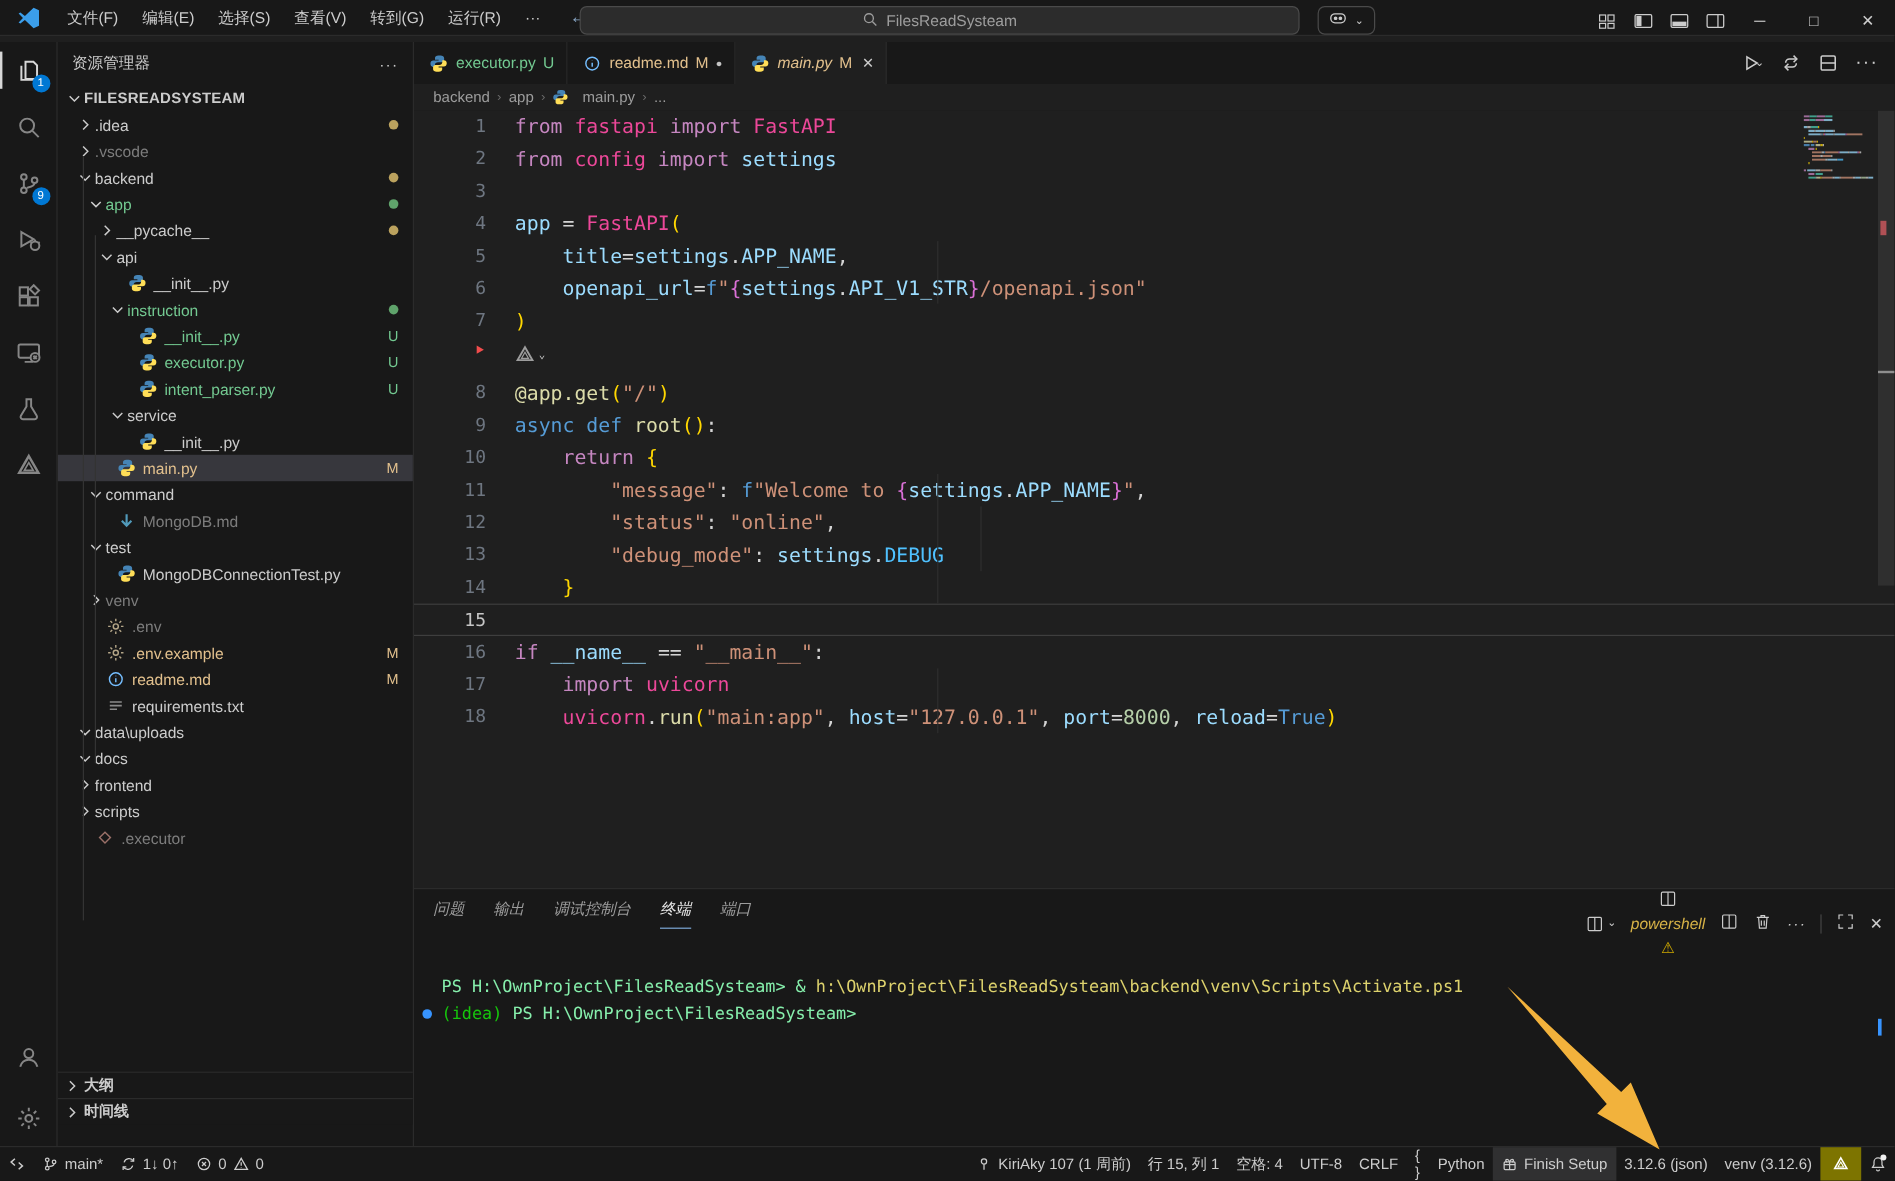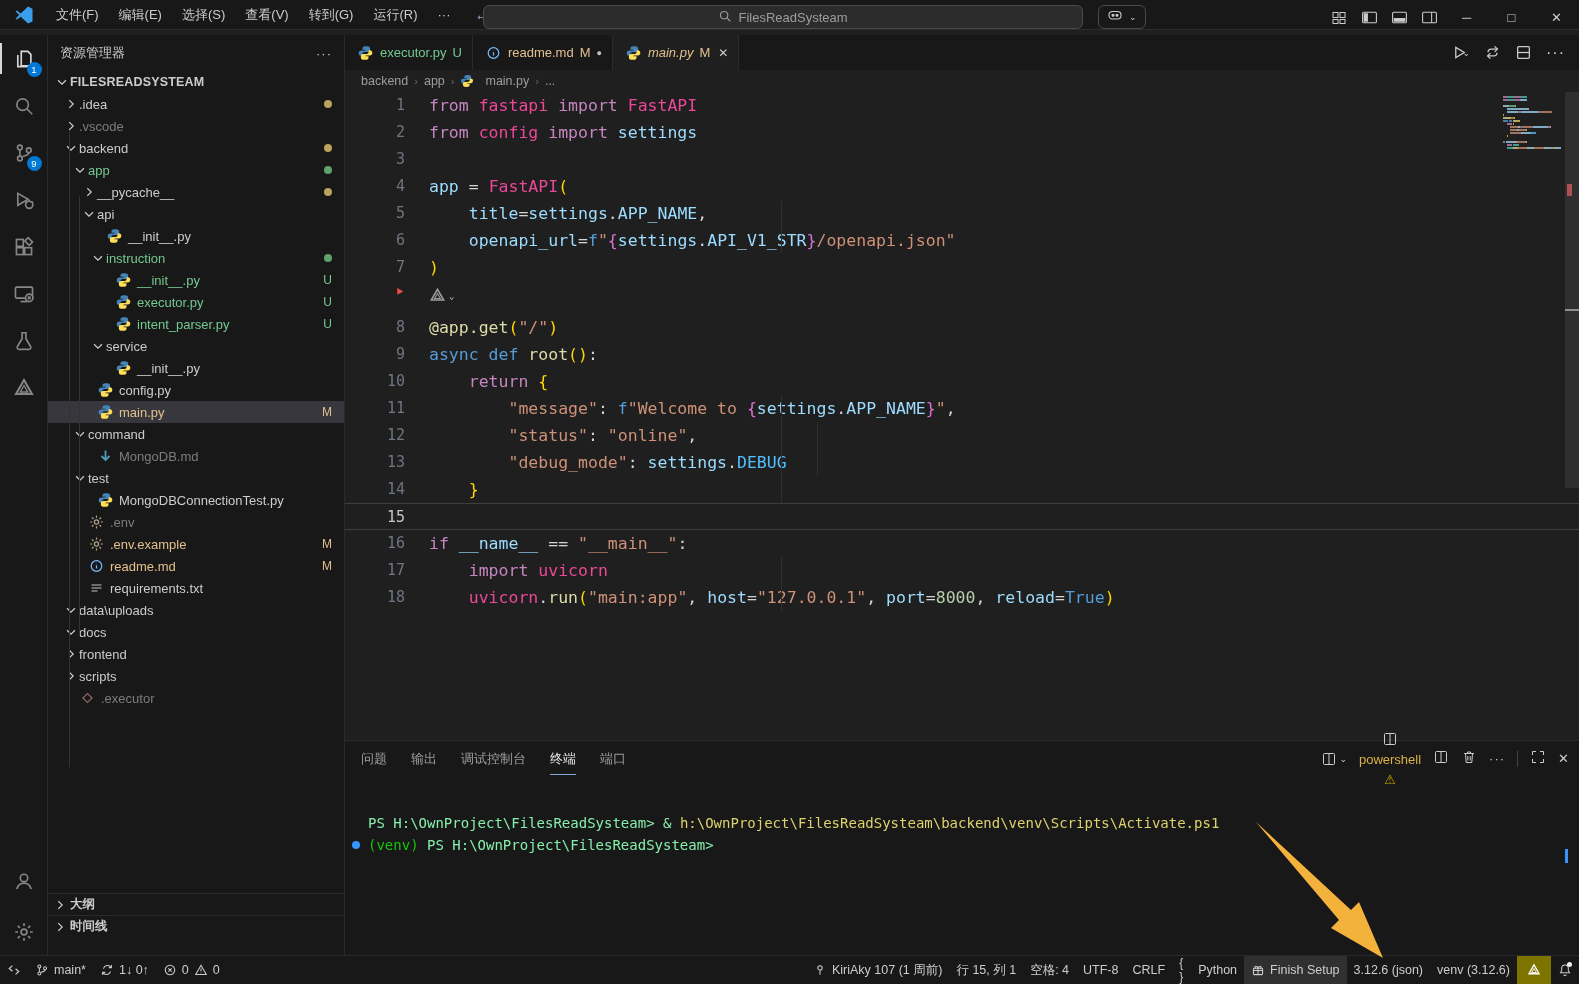--- a/index.html
+++ b/index.html
@@ -76,21 +76,21 @@
 
   .minimap { position:absolute; right:18px; top:4px; width:58px; }
   .mrow { height:2px; margin-bottom:1px; white-space:nowrap; overflow:hidden; }
   .mrow i { display:inline-block; height:2px; vertical-align:top; }
   .sbv { position:absolute; right:0; top:0; width:14px; height:396px; background:rgba(121,121,121,0.18); }
   .sb-red { position:absolute; right:7px; top:92px; width:5px; height:12px; background:#b05055; }
   .sb-cur { position:absolute; right:0; top:217px; width:14px; height:2px; background:#8f8f8f; }
 
   
   .panel { position:absolute; left:0; right:0; bottom:0; height:215px; background:#181818; border-top:1px solid #2b2b2b; font-size:13px; }
-  .panel-head { height:35px; display:flex; align-items:center; padding:0 10px 0 16px; }
+  .panel-head { height:35px; display:flex; align-items:flex-start; padding:0 10px 0 16px;font-style:italic; }
   .ptab { margin-right:24px; color:#9d9d9d; padding:8px 0 6px; }
   .ptab.active { color:#e7e7e7; border-bottom:1px solid #7da9d6; }
   .panel-tools { margin-left:auto; display:flex; align-items:center; gap:12px; color:#cccccc; }
   .panel-tools svg { width:16px; height:16px; }
   .ps-item { display:flex; align-items:center; gap:5px; color:#d8b347;flex-direction:column; }
   .ps-item .warn { color:#cca700; font-size:13px; }
   .pt-div { width:1px; height:16px; background:#444; }
   .term { position:absolute; left:0; right:0; top:35px; bottom:0; font-family:"DejaVu Sans Mono","Liberation Mono",monospace; font-size:14px; }
   .tline { position:relative; padding-left:23px; line-height:22px; white-space:pre; }
   .tline .tdot { position:absolute; left:7px; top:7px; width:8px; height:8px; border-radius:50%; background:#3794ff; }
@@ -408,75 +408,73 @@
         <div class="trow" style="padding-left:51px">
     <span class="tchev"></span>
           <span class="ficon">
             <svg viewBox="0 0 16 16" width="100%" height="100%">
               <path fill="#4584b6" d="M7.9 1.2c-1.9 0-2.9.8-2.9 2.1v1.5h3v.7H3.6c-1.4 0-2.4 1-2.4 2.7 0 1.8 1 2.6 2.4 2.6h1.3V9.1c0-1.4 1.2-2.2 2.5-2.2h3.3c1.1 0 1.9-.9 1.9-2V3.3c0-1.3-1.3-2.1-2.9-2.1z"></path>
               <path fill="#ffde57" d="M8.1 14.8c1.9 0 2.9-.8 2.9-2.1v-1.5H8v-.7h4.4c1.4 0 2.4-1 2.4-2.7 0-1.8-1-2.6-2.4-2.6h-1.3v1.7c0 1.4-1.2 2.2-2.5 2.2H5.3c-1.1 0-1.9.9-1.9 2v1.6c0 1.3 1.3 2.1 2.9 2.1z"></path>
             </svg>
           </span>
           <span class="tlabel c-def">__init__.py</span>
         </div>
-        <div class="trow" style="padding-left:33px">
+        <div class="trow sel" style="padding-left:33px">
     <span class="tchev"></span>
           <span class="ficon">
             <svg viewBox="0 0 16 16" width="100%" height="100%">
               <path fill="#4584b6" d="M7.9 1.2c-1.9 0-2.9.8-2.9 2.1v1.5h3v.7H3.6c-1.4 0-2.4 1-2.4 2.7 0 1.8 1 2.6 2.4 2.6h1.3V9.1c0-1.4 1.2-2.2 2.5-2.2h3.3c1.1 0 1.9-.9 1.9-2V3.3c0-1.3-1.3-2.1-2.9-2.1z"></path>
               <path fill="#ffde57" d="M8.1 14.8c1.9 0 2.9-.8 2.9-2.1v-1.5H8v-.7h4.4c1.4 0 2.4-1 2.4-2.7 0-1.8-1-2.6-2.4-2.6h-1.3v1.7c0 1.4-1.2 2.2-2.5 2.2H5.3c-1.1 0-1.9.9-1.9 2v1.6c0 1.3 1.3 2.1 2.9 2.1z"></path>
             </svg>
           </span>
-          <span class="tlabel c-def">config.py</span>
-        </div>
-        <div class="trow sel" style="padding-left:33px">
+          <span class="tlabel c-yellow">main.py</span>
+          <span class="tbadge bM">M</span>
+        </div>
+        <div class="trow" style="padding-left:24px">
+    <span class="tchev">
+            <svg viewBox="0 0 16 16" fill="none" stroke="currentColor" stroke-width="1.4" width="100%" height="100%">
+              <path d="M3.5 6 8 10.5 12.5 6"></path>
+            </svg>
+          </span>
+          <span class="tlabel c-def">command</span>
+        </div>
+        <div class="trow" style="padding-left:33px">
+    <span class="tchev"></span>
+          <span class="ficon">
+            <svg viewBox="0 0 16 16" fill="none" stroke="#519aba" stroke-width="1.8" width="100%" height="100%">
+              <path d="M8 2.5v9M4 8l4 4 4-4"></path>
+            </svg>
+          </span>
+          <span class="tlabel c-grey">MongoDB.md</span>
+        </div>
+        <div class="trow" style="padding-left:24px">
+    <span class="tchev">
+            <svg viewBox="0 0 16 16" fill="none" stroke="currentColor" stroke-width="1.4" width="100%" height="100%">
+              <path d="M3.5 6 8 10.5 12.5 6"></path>
+            </svg>
+          </span>
+          <span class="tlabel c-def">test</span>
+        </div>
+        <div class="trow" style="padding-left:33px">
     <span class="tchev"></span>
           <span class="ficon">
             <svg viewBox="0 0 16 16" width="100%" height="100%">
               <path fill="#4584b6" d="M7.9 1.2c-1.9 0-2.9.8-2.9 2.1v1.5h3v.7H3.6c-1.4 0-2.4 1-2.4 2.7 0 1.8 1 2.6 2.4 2.6h1.3V9.1c0-1.4 1.2-2.2 2.5-2.2h3.3c1.1 0 1.9-.9 1.9-2V3.3c0-1.3-1.3-2.1-2.9-2.1z"></path>
               <path fill="#ffde57" d="M8.1 14.8c1.9 0 2.9-.8 2.9-2.1v-1.5H8v-.7h4.4c1.4 0 2.4-1 2.4-2.7 0-1.8-1-2.6-2.4-2.6h-1.3v1.7c0 1.4-1.2 2.2-2.5 2.2H5.3c-1.1 0-1.9.9-1.9 2v1.6c0 1.3 1.3 2.1 2.9 2.1z"></path>
             </svg>
           </span>
-          <span class="tlabel c-yellow">main.py</span>
-          <span class="tbadge bM">M</span>
+          <span class="tlabel c-def">MongoDBConnectionTest.py</span>
         </div>
         <div class="trow" style="padding-left:24px">
     <span class="tchev">
             <svg viewBox="0 0 16 16" fill="none" stroke="currentColor" stroke-width="1.4" width="100%" height="100%">
-              <path d="M3.5 6 8 10.5 12.5 6"></path>
-            </svg>
-          </span>
-          <span class="tlabel c-def">command</span>
-        </div>
-        <div class="trow" style="padding-left:33px">
-    <span class="tchev"></span>
-          <span class="ficon">
-            <svg viewBox="0 0 16 16" fill="none" stroke="#519aba" stroke-width="1.8" width="100%" height="100%">
-              <path d="M8 2.5v9M4 8l4 4 4-4"></path>
-            </svg>
-          </span>
-          <span class="tlabel c-grey">MongoDB.md</span>
-        </div>
-        <div class="trow" style="padding-left:24px">
-    <span class="tchev">
-            <svg viewBox="0 0 16 16" fill="none" stroke="currentColor" stroke-width="1.4" width="100%" height="100%">
-              <path d="M3.5 6 8 10.5 12.5 6"></path>
-            </svg>
-          </span>
-          <span class="tlabel c-def">test</span>
-        </div>
-        <div class="trow" style="padding-left:33px">
-    <span class="tchev"></span>
-          <span class="ficon">
-            <svg viewBox="0 0 16 16" width="100%" height="100%">
-              <path fill="#4584b6" d="M7.9 1.2c-1.9 0-2.9.8-2.9 2.1v1.5h3v.7H3.6c-1.4 0-2.4 1-2.4 2.7 0 1.8 1 2.6 2.4 2.6h1.3V9.1c0-1.4 1.2-2.2 2.5-2.2h3.3c1.1 0 1.9-.9 1.9-2V3.3c0-1.3-1.3-2.1-2.9-2.1z"></path>
-              <path fill="#ffde57" d="M8.1 14.8c1.9 0 2.9-.8 2.9-2.1v-1.5H8v-.7h4.4c1.4 0 2.4-1 2.4-2.7 0-1.8-1-2.6-2.4-2.6h-1.3v1.7c0 1.4-1.2 2.2-2.5 2.2H5.3c-1.1 0-1.9.9-1.9 2v1.6c0 1.3 1.3 2.1 2.9 2.1z"></path>
-            </svg>
-          </span>
-          <span class="tlabel c-def">MongoDBConnectionTest.py</span>
+              <path d="M6 3.5 10.5 8 6 12.5"></path>
+            </svg>
+          </span>
+          <span class="tlabel c-grey">venv</span>
         </div>
         <div class="trow" style="padding-left:24px">
     <span class="tchev"></span>
           <span class="ficon">
             <svg viewBox="0 0 16 16" fill="none" stroke="#b3a587" stroke-width="1.2" width="100%" height="100%">
               <circle cx="8" cy="8" r="2.1"></circle>
               <path d="M8 1.6v2.1M8 12.3v2.1M1.6 8h2.1M12.3 8h2.1M3.5 3.5 5 5M11 11l1.5 1.5M12.5 3.5 11 5M5 11l-1.5 1.5"></path>
             </svg>
           </span>
           <span class="tlabel c-grey">.env</span>
@@ -802,21 +800,21 @@
           <span class="pt-div"></span>
           <span><svg viewBox="0 0 16 16" fill="none" stroke="currentColor">
                 <path d="M6 2.5H2.5V6M10 2.5h3.5V6M6 13.5H2.5V10M10 13.5h3.5V10"></path>
               </svg></span>
           <span>✕</span>
         </div>
       </div>
       <div class="term" id="term">
           <div style="height:36px"></div>
           <div class="tline"><span class="ttok-pl">PS H:\OwnProject\FilesReadSysteam&gt; &amp; </span><span class="ttok-cmd">h:\OwnProject\FilesReadSysteam\backend\venv\Scripts\Activate.ps1</span></div>
-          <div class="tline"><span class="tdot"></span><span class="ttok-green">(venv)</span><span class="ttok-pl"> PS H:\OwnProject\FilesReadSysteam&gt;</span></div>
+          <div class="tline"><span class="tdot"></span><span class="ttok-green">(idea)</span><span class="ttok-pl"> PS H:\OwnProject\FilesReadSysteam&gt;</span></div>
         </div>
       <div class="term-scroll"></div>
     </div>
   </div>
 
   <div class="statusbar">
     <div class="sb-left" id="sbleft">
         <div class="sitem ">
           <span class="icon" style="display:inline-flex;width:14px;height:14px;align-items:center;">
             <svg viewBox="0 0 16 16" fill="none" stroke="currentColor" stroke-width="1.4" width="100%" height="100%">

